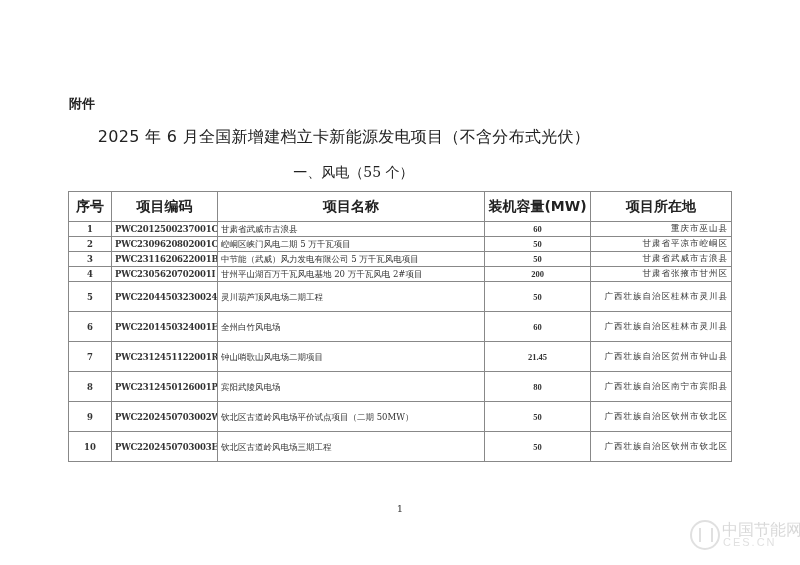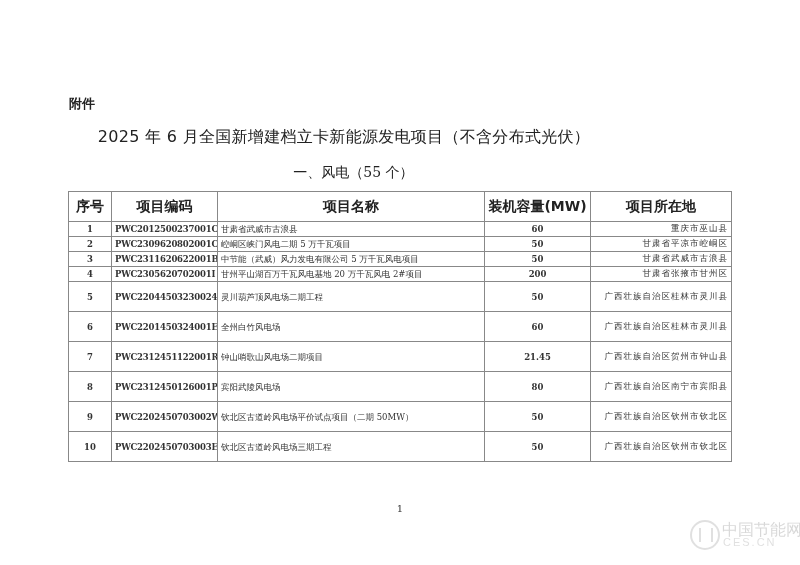--- a/index.html
+++ b/index.html
@@ -29,21 +29,21 @@
   table.grid th {
     height: 29px; font-family: "DejaVu Sans", sans-serif; font-weight: bold;
     font-size: 14px; color: #222; text-align: center;
   }
   table.grid td { font-size: 8.5px; color: #333; line-height: 12px; }
   tr.short td { height: 14px; }
   tr.tall td { height: 29px; }
   td.c-idx { text-align: center; font-weight: bold; }
   td.c-code { text-align: center; font-weight: bold; white-space: nowrap; letter-spacing: -0.2px; margin-left: 42px; }
   td.c-name { text-align: left; white-space: nowrap; }
-  td.c-cap { text-align: center; font-weight: bold; }
+  td.c-cap { text-align: center; font-weight: bold; font-family: Liberation Serif, serif; }
   td.c-loc { text-align: right; letter-spacing: 1px; font-family: Liberation Mono, monospace; }
   .page-num {
     position: absolute; left: 0; width: 800px; top: 503px; text-align: center; font-size: 10px; color: #333;
   }
   .watermark {
     position: absolute; left: 690px; top: 518px; width: 105px; height: 42px; opacity: 0.45;
   }
   .wm-logo {
     position: absolute; left: 0; top: 2px; width: 30px; height: 30px; border: 2px solid #bbb; border-radius: 50%;
     box-sizing: border-box;

